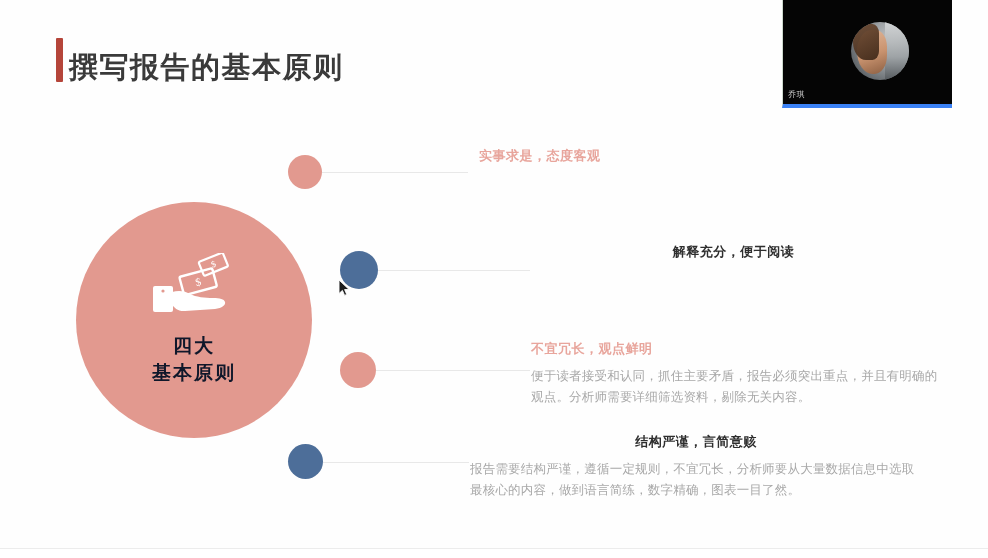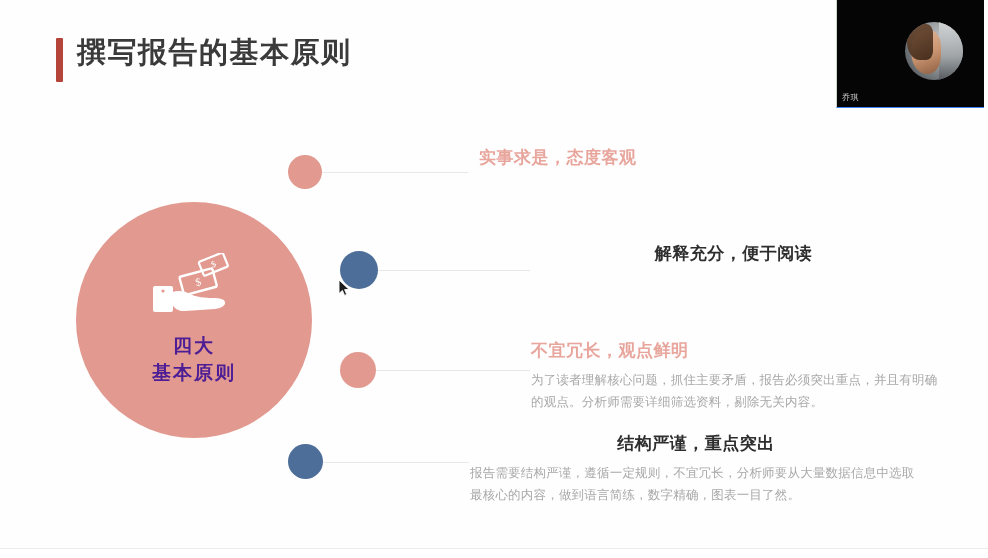--- a/index.html
+++ b/index.html
@@ -33,22 +33,22 @@
     width: 988px; height: 10px;
     background: #ffffff;
     border-top: 1px solid #ececec;
   }
 
   
   #title-row {
     position: absolute;
     left: 56px; top: 38px;
     display: flex;
-    align-items: flex-start;
-    gap: 14px;
+    align-items: flex-end;
+    gap: 6px;
   }
   #title-accent {
     width: 7px;
     height: 44px;
     background: #b5453a;
     border-radius: 1px;
   }
   #title-text {
     font-size: 29px;
     font-weight: bold;
@@ -70,21 +70,21 @@
     align-items: center;
     justify-content: center;
   }
   #hub-icon {
     width: 86px;
     height: 64px;
     margin-bottom: 16px;
   }
   #hub-label {
     text-align: center;
-    color: #4c1d95;
+    color: #0f172a;
     font-size: 19px;
     font-weight: bold;
     line-height: 1.42;
     letter-spacing: 2px;
   }
   #hub-label .l2 { display: block; }
 
   
   .node-dot {
     position: absolute;
@@ -94,44 +94,44 @@
     position: absolute;
     height: 1px;
     background: #e8e8e8;
   }
 
   
   .item-block {
     position: absolute;
   }
   .item-head {
-    font-size: 17px;
+    font-size: 13px;
     font-weight: bold;
     letter-spacing: 0.5px;
     line-height: 1.2;
     margin-bottom: 9px;
     white-space: nowrap;
   }
   .item-head.accent { color: #e8a59c; }
   .item-head.dark   { color: #2e2e2e; text-align: center; }
   .item-body {
     font-size: 12.5px;
     color: #a8a8a8;
     line-height: 1.72;
     letter-spacing: 0.2px;
   }
 
   
   #cam {
     position: absolute;
-    left: 836px; top: 0;
-    width: 148px; height: 108px;
+    left: 782px; top: 0;
+    width: 170px; height: 108px;
     background: #050505;
     border-left: 1px solid #cdd9cd;
-    border-bottom: 1px solid #3b82f6;
+    border-bottom: 4px solid #3b82f6;
     overflow: hidden;
   }
   #cam-avatar {
     position: absolute;
     left: 68px; top: 22px;
     width: 58px; height: 58px;
     border-radius: 50%;
     overflow: hidden;
     background: radial-gradient(circle at 70% 35%, #c9cbcc 0%, #9fa3a6 38%, #6d7276 70%, #3c4044 100%);
   }
@@ -222,27 +222,27 @@
     <div class="node-dot" style="left:340px; top:251px; width:38px; height:38px; background:#4d6e99;"></div>
     <div class="node-line" style="left:378px; top:270px; width:152px;"></div>
     <div class="item-block" style="left:531px; top:244px; width:405px;">
       <div class="item-head dark">解释充分，便于阅读</div>
     </div>
 
     <div class="node-dot" style="left:340px; top:352px; width:36px; height:36px; background:#e2998f;"></div>
     <div class="node-line" style="left:376px; top:370px; width:154px;"></div>
     <div class="item-block" style="left:531px; top:341px; width:412px;">
       <div class="item-head accent">不宜冗长，观点鲜明</div>
-      <div class="item-body">为了读者理解核心问题，抓住主要矛盾，报告必须突出重点，并且有明确的观点。分析师需要详细筛选资料，剔除无关内容。</div>
+      <div class="item-body">便于读者接受和认同，抓住主要矛盾，报告必须突出重点，并且有明确的观点。分析师需要详细筛选资料，剔除无关内容。</div>
     </div>
 
     <div class="node-dot" style="left:288px; top:444px; width:35px; height:35px; background:#4d6e99;"></div>
     <div class="node-line" style="left:323px; top:462px; width:146px;"></div>
     <div class="item-block" style="left:470px; top:434px; width:452px;">
-      <div class="item-head dark">结构严谨，重点突出</div>
+      <div class="item-head dark">结构严谨，言简意赅</div>
       <div class="item-body">报告需要结构严谨，遵循一定规则，不宜冗长，分析师要从大量数据信息中选取最核心的内容，做到语言简练，数字精确，图表一目了然。</div>
     </div>
 
   </div>
 
   <div id="slide-bottom-edge"></div>
 
   <div id="cam">
     <div id="cam-avatar">
       <div class="bg-right"></div>

